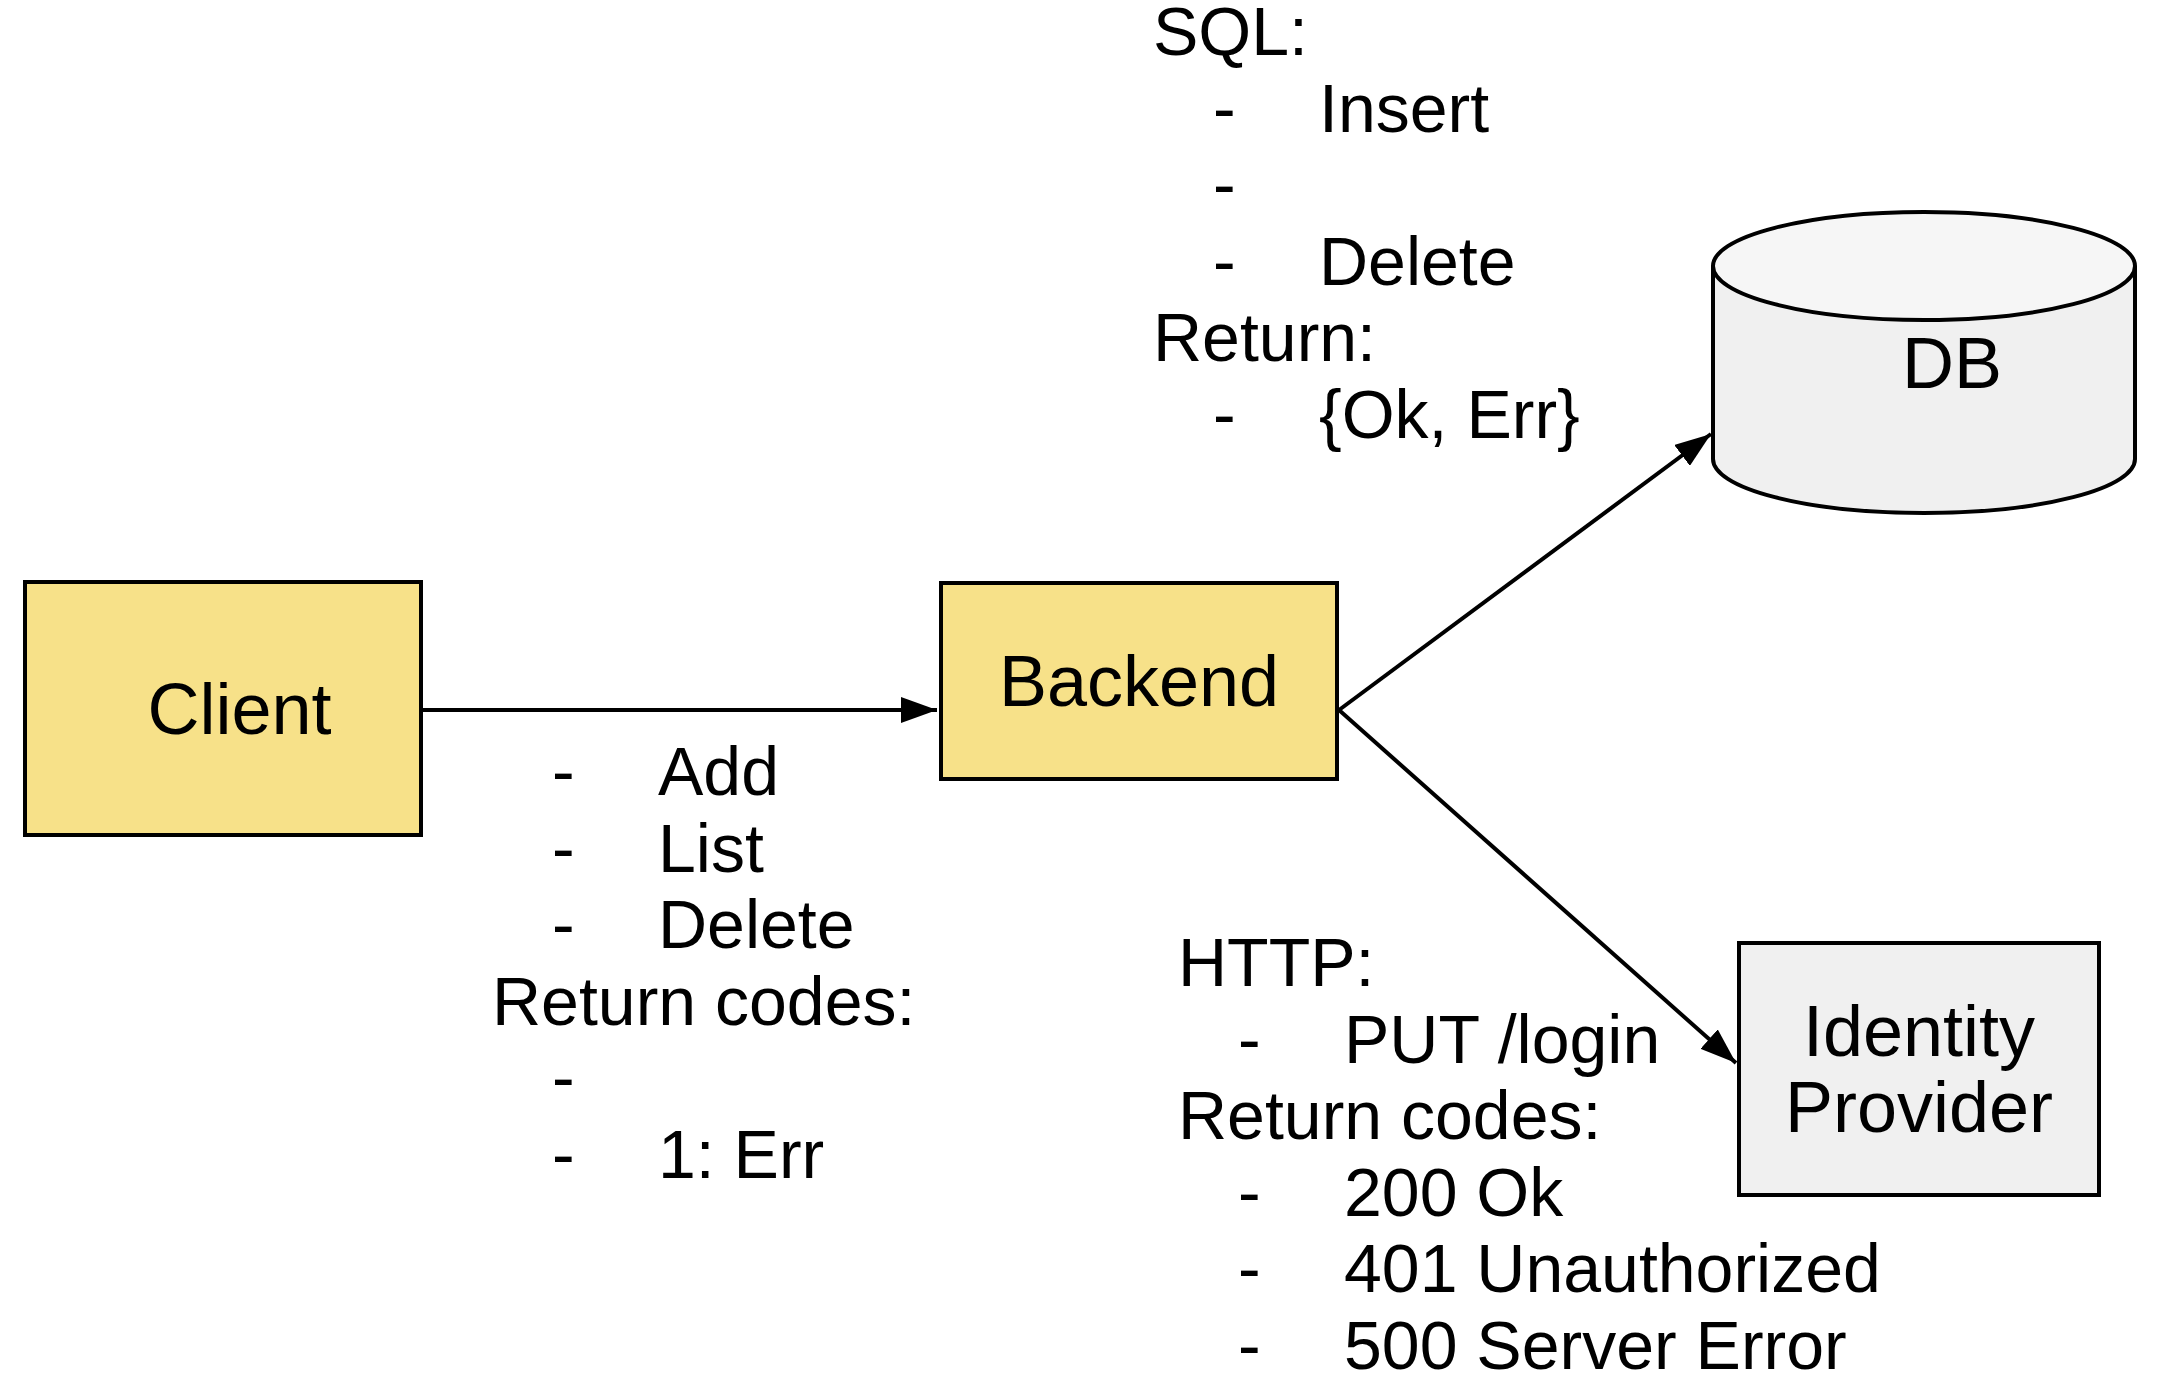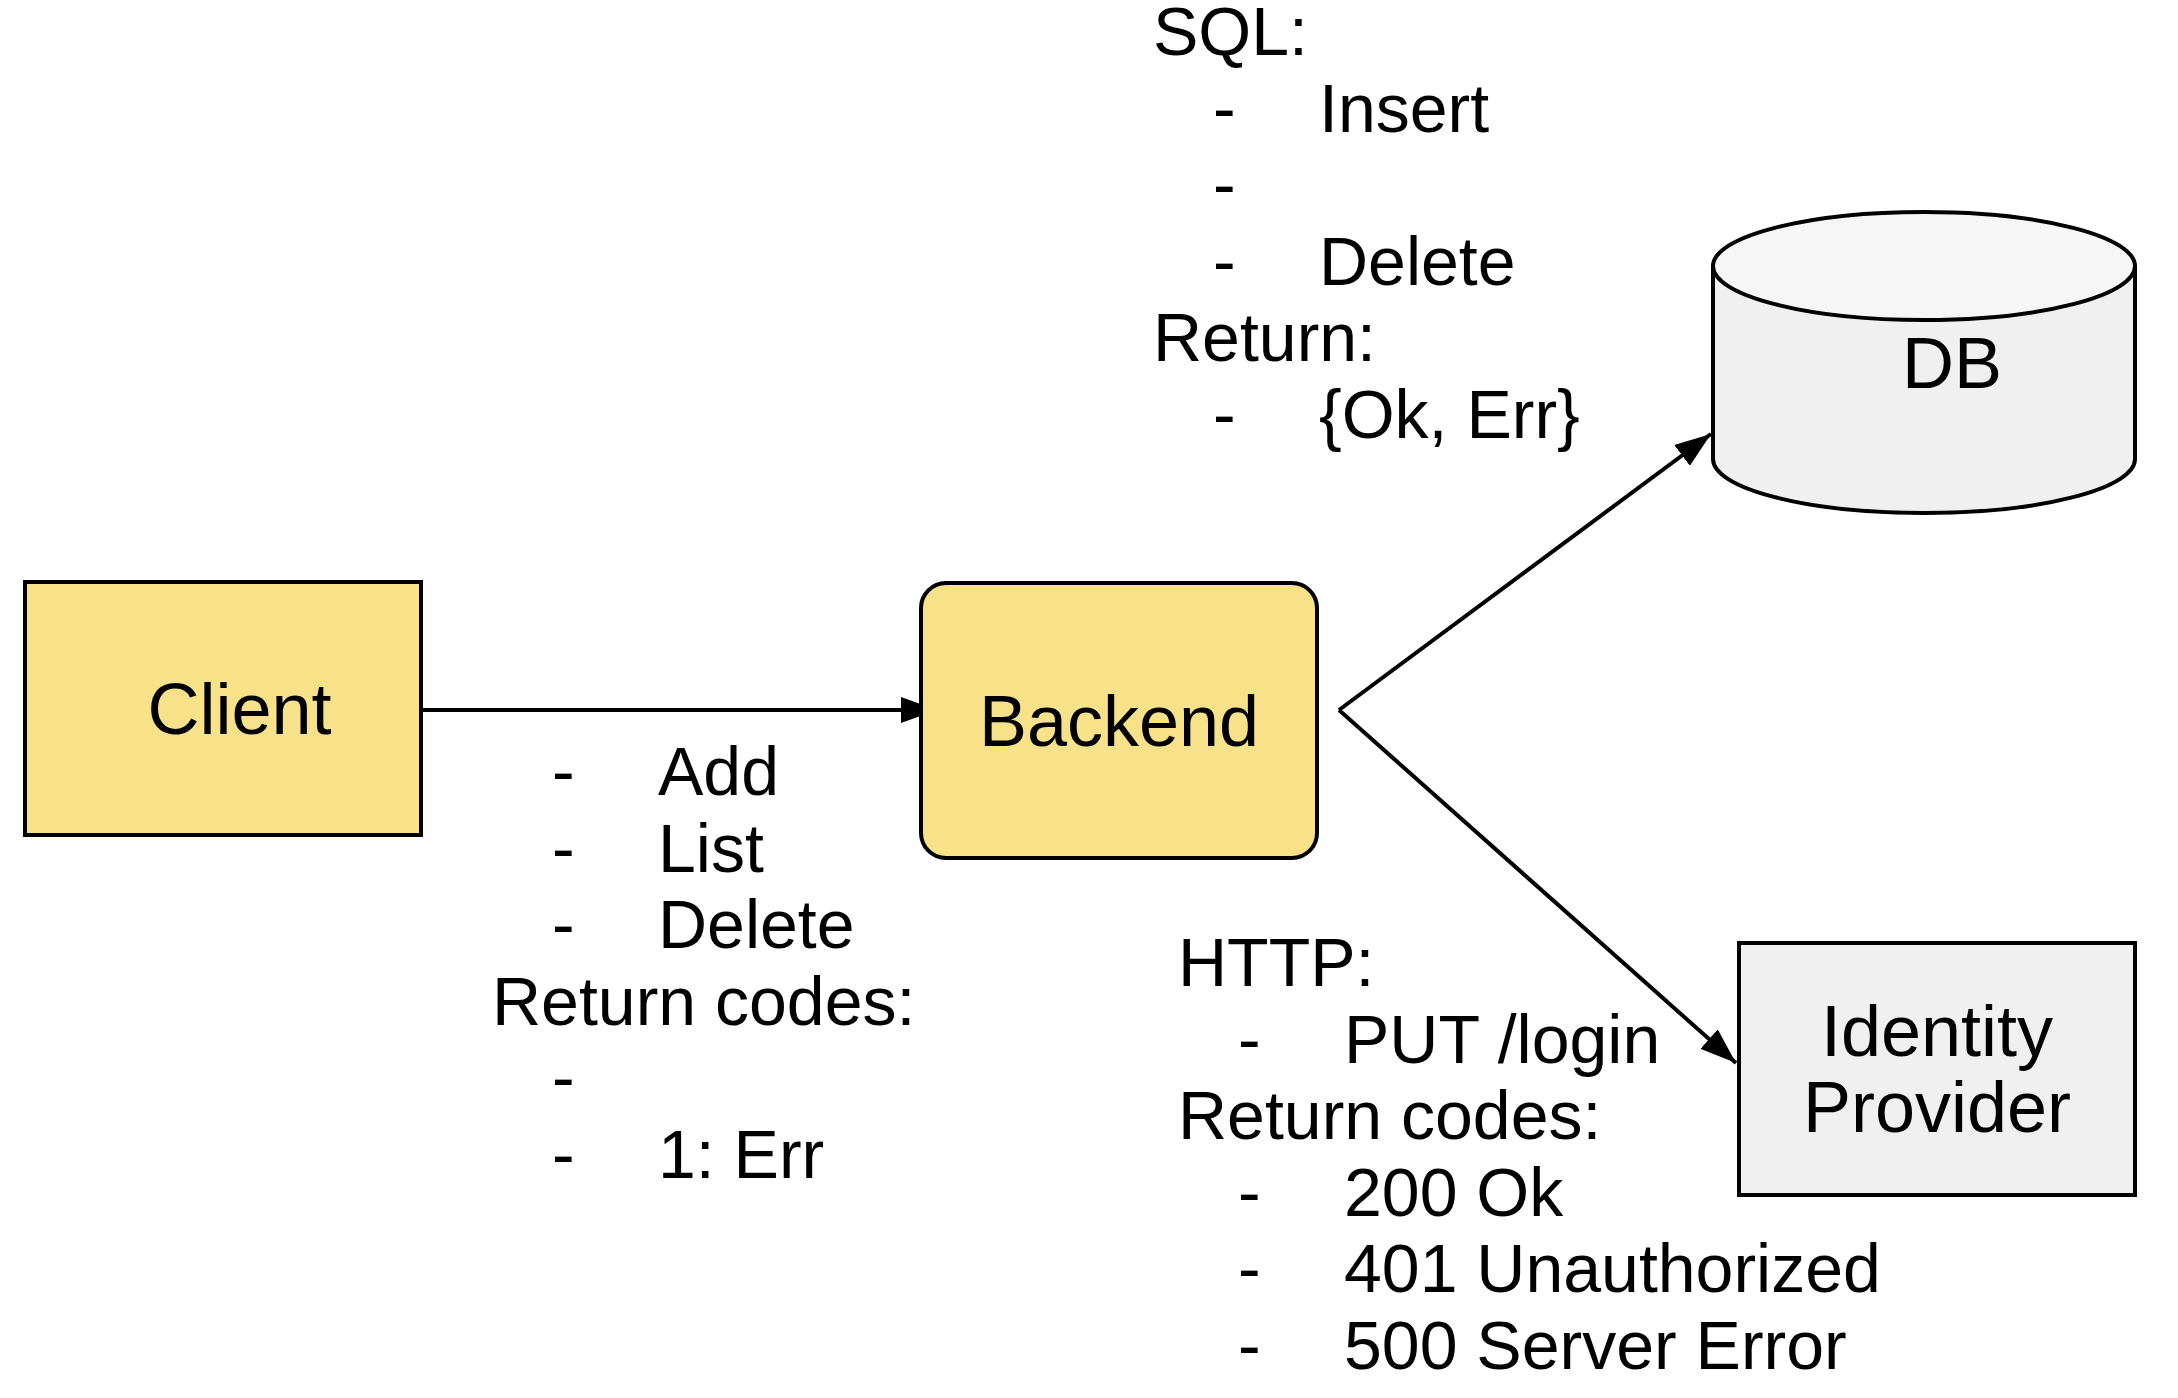--- a/index.html
+++ b/index.html
@@ -17,22 +17,22 @@
     position:absolute;
     box-sizing:border-box;
     border:4px solid var(--ink,#000);
     display:flex;align-items:center;justify-content:center;
     font-size:72px;
     text-align:center;
   }
   .node.yellow{background:var(--yellow,#F7E189);}
   .node.gray{background:var(--gray,#F0F0F0);}
   #client-box{left:23px;top:580px;width:400px;height:257px;padding-left:33px;}
-  #backend-box{left:919px;top:581px;width:400px;height:279px;border-radius:27px;}
-  #idp-box{left:1737px;top:941px;width:400px;height:256px;flex-direction:column;line-height:76px;}
+  #backend-box{left:939px;top:581px;width:400px;height:200px;}
+  #idp-box{left:1737px;top:941px;width:364px;height:256px;flex-direction:column;line-height:76px;}
   
   #db-label{
     position:absolute;left:1711px;top:212px;width:426px;height:301px;
     display:flex;align-items:center;justify-content:center;
     font-size:72px;
     padding-left:28px;
   }
   
   .ann{
     position:absolute;

